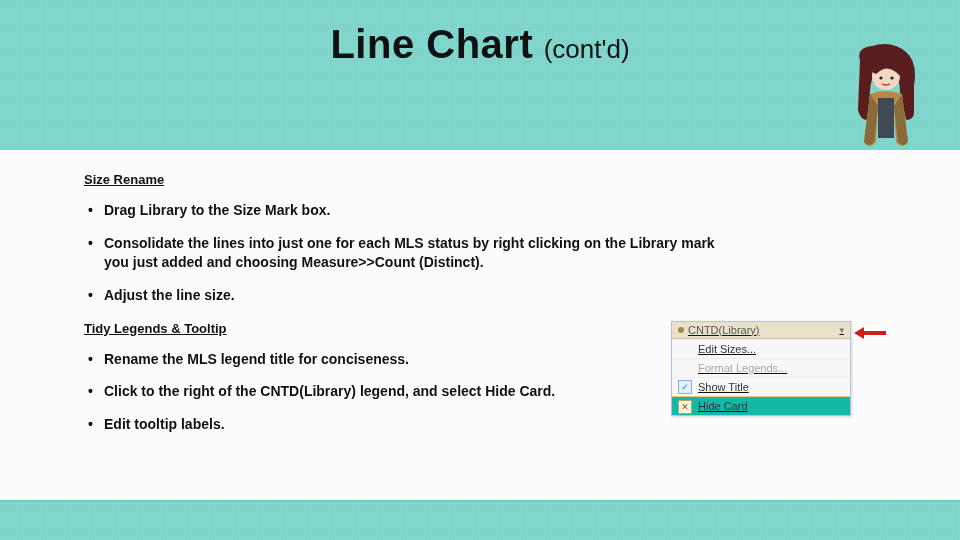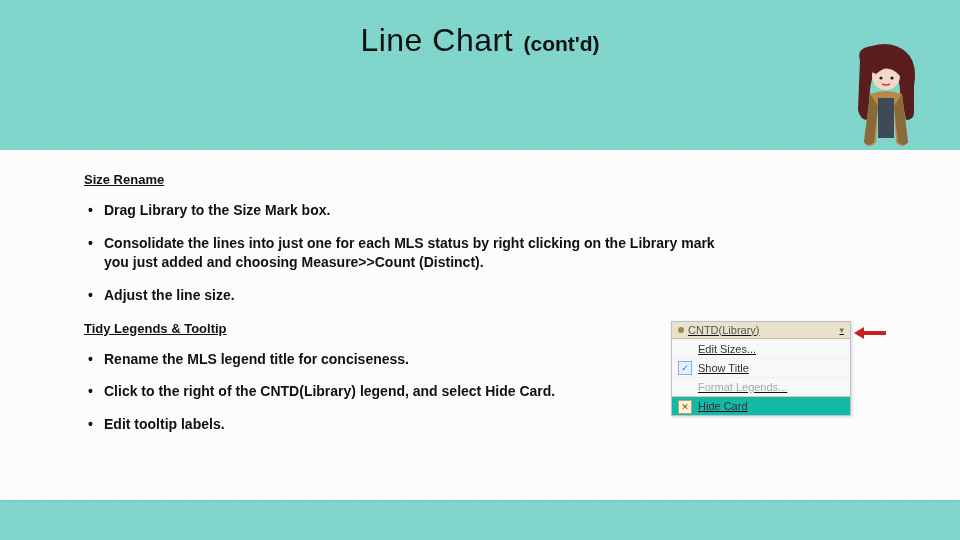--- a/index.html
+++ b/index.html
@@ -11,22 +11,22 @@
       repeating-linear-gradient(90deg, rgba(0,0,0,0.02) 0 1px, transparent 1px 3px);
     font-family: "Segoe UI", Arial, sans-serif;
     color: #111;
     position: relative;
   }
   .title-wrap {
     position: absolute;
     top: 22px; left: 0; width: 100%;
     text-align: center;
   }
-  .title-main { font-size: 32px; font-weight: 400; letter-spacing: 0.5px; margin-top: 32px; }
-  .title-sub  { font-size: 21px; font-weight: 700; margin-left: 6px; }
+  .title-main { font-size: 40px; font-weight: 700; letter-spacing: 0.5px; margin-top: 32px; }
+  .title-sub  { font-size: 26px; font-weight: 400; margin-left: 6px; }
   .avatar {
     position: absolute;
     top: 42px; right: 36px;
     width: 76px; height: 110px;
     z-index: 5;
   }
   .card {
     position: absolute;
     left: 0; right: 0; top: 150px; bottom: 40px;
     background: #fcfcfc;
@@ -131,22 +131,22 @@
     </div>
 
     <div class="menu-fig">
       <div class="menu-panel">
         <div class="menu-header">
           <span class="dot"></span>
           <span>CNTD(Library)</span>
           <span class="chev">▾</span>
         </div>
         <div class="menu-item"><span>Edit Sizes...</span></div>
+        <div class="menu-item disabled"><span>Format Legends...</span></div>
         <div class="menu-item checked"><span>Show Title</span></div>
-        <div class="menu-item disabled"><span>Format Legends...</span></div>
         <div class="menu-item hide"><span>Hide Card</span></div>
       </div>
       <div class="pointer">
         <div class="head"></div>
           <div class="stem"></div>
       </div>
     </div>
   </div>
 
 </div>

